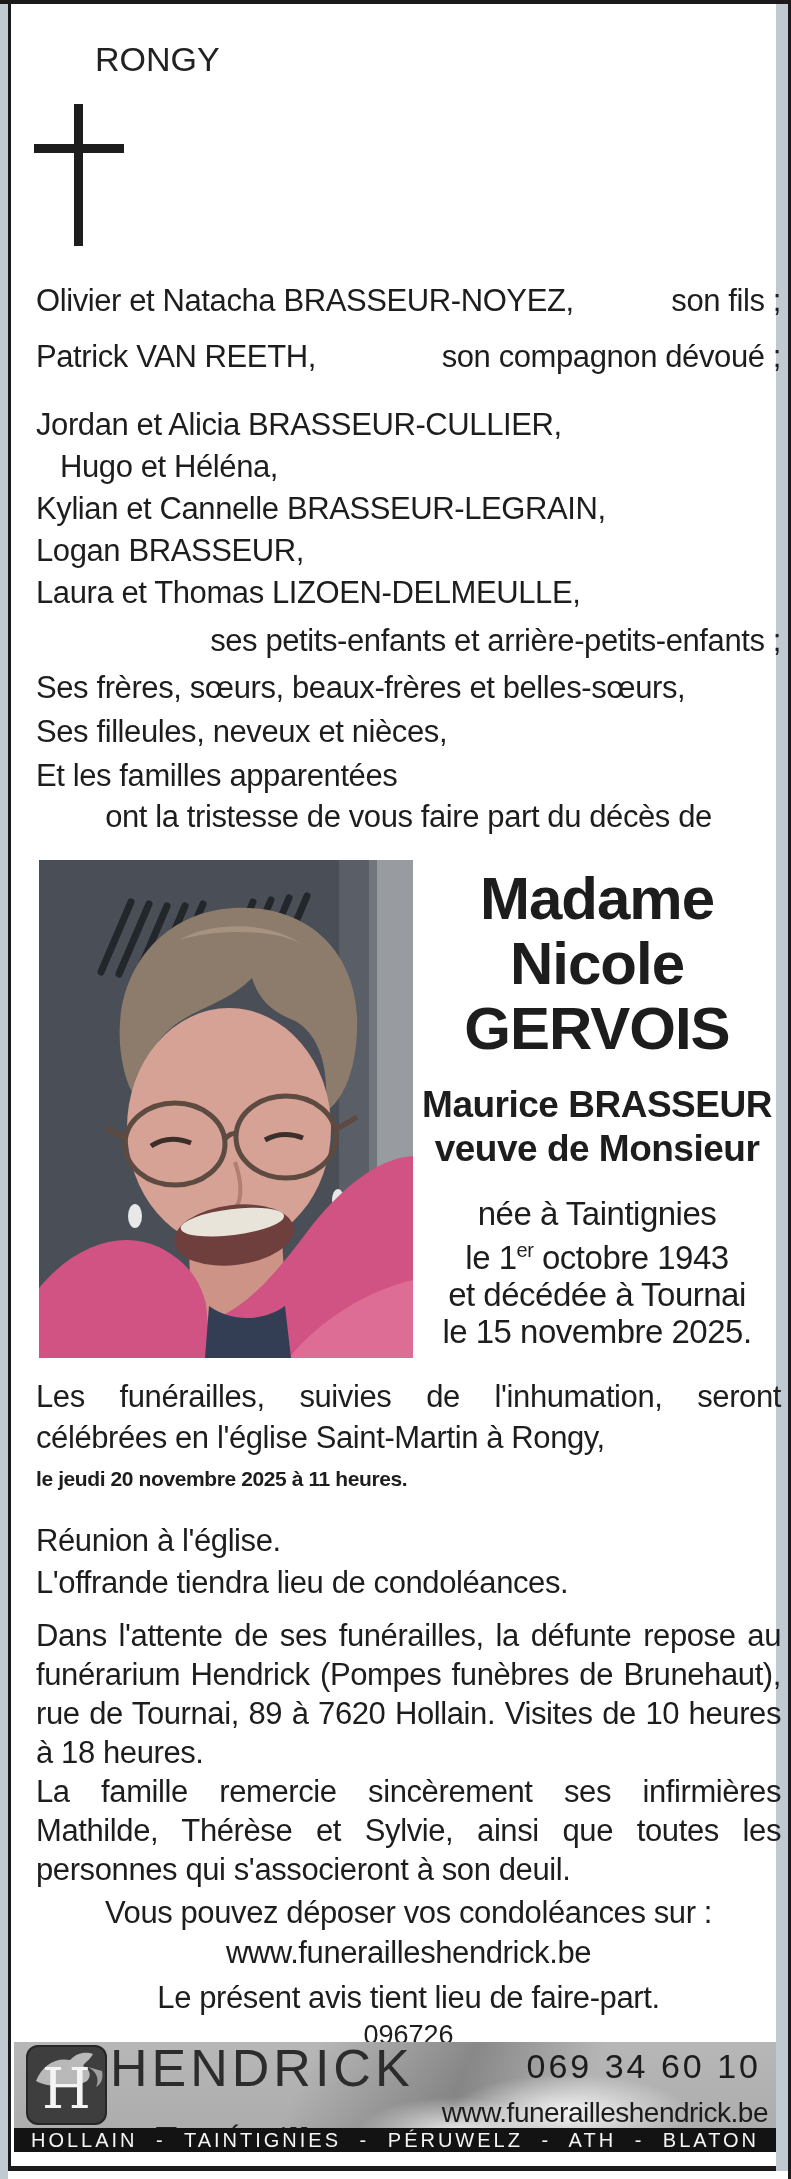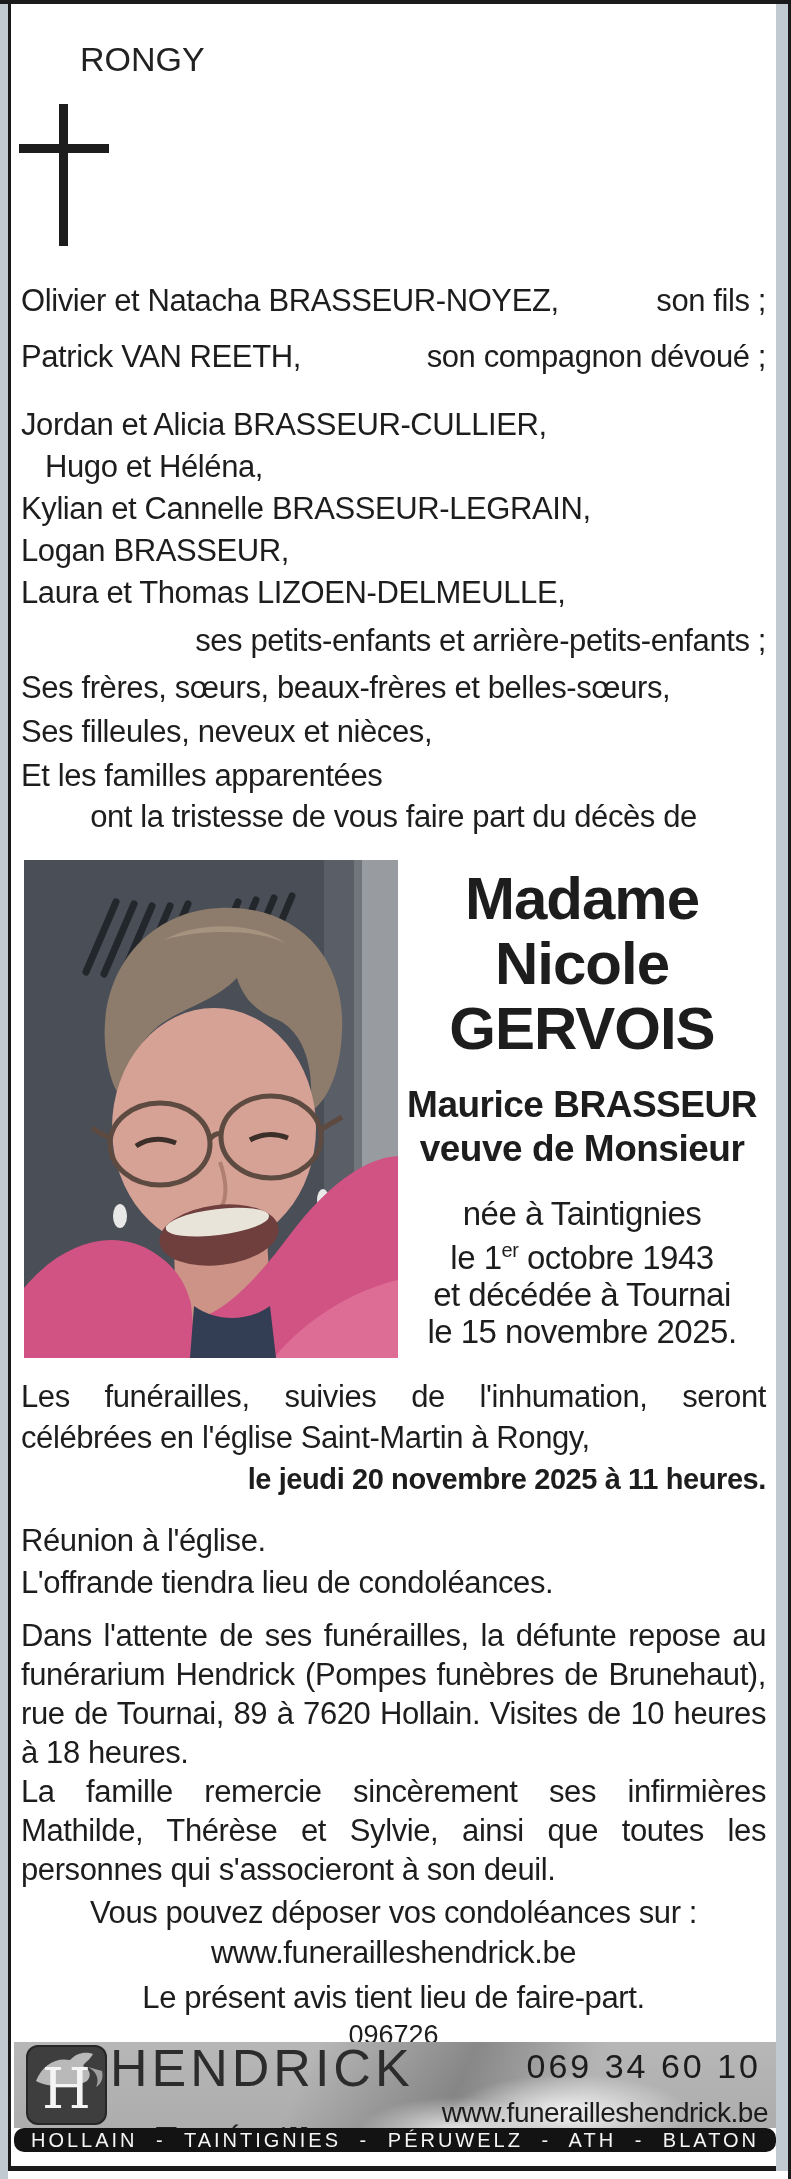--- a/index.html
+++ b/index.html
@@ -14,21 +14,21 @@
   
   .top-border    { position:absolute; left:0;   top:0;     width:791px; height:4px;    background:#1b1b1b; }
   .bottom-border { position:absolute; left:8px; top:2166px; width:768px; height:5px;   background:#1b1b1b; }
   .left-gray     { position:absolute; left:0;   top:4px;   width:8px;   height:2175px; background:#c0cad0; }
   .left-border   { position:absolute; left:8px; top:4px;   width:3px;   height:2162px; background:#1b1b1b; }
   .right-gray    { position:absolute; left:776px; top:4px; width:12px;  height:2167px; background:#c0cad0; }
   .right-border  { position:absolute; left:788px; top:0;   width:3px;   height:2179px; background:#1b1b1b; }
 
   
   .content {
-    position:absolute; left:11px; top:4px; width:765px; height:2162px;
+    position:absolute; left:26px; top:4px; width:765px; height:2162px;
     padding:0 10px; overflow:hidden;
     font-size:31px; letter-spacing:-0.4px; line-height:34px;border-radius:32px;
   }
   .locality { margin:38px 0 0 59px; font-size:34px; letter-spacing:0; color:#222; }
 
   .cross { position:relative; width:90px; height:142px; margin:28px 0 0 -2px; }
   .cross .v { position:absolute; left:40px; top:0;    width:9px;  height:142px; background:#1d1d1d; }
   .cross .h { position:absolute; left:0;    top:40px; width:90px; height:9px;   background:#1d1d1d; }
 
   .rel { display:flex; justify-content:space-between; }
@@ -46,21 +46,21 @@
   .photo { width:374px; height:498px; flex:none; margin-left:3px; background:#4a4e57; }
   .name-col { flex:1; text-align:center; padding-top:6px; letter-spacing:0; }
   .big-name { font-size:60px; font-weight:700; line-height:65px; letter-spacing:-1px; }
   .widow { margin-top:22px; font-size:37px; font-weight:700; line-height:44px; letter-spacing:-0.5px; }
   .birth { margin-top:24px; font-size:33px; line-height:37px; letter-spacing:-0.5px; }
   .birth sup { font-size:20px; }
 
   
   .para { text-align:justify; line-height:41px; }
   .p1 { margin-top:18px; }
-  .date-line { margin-top:4px; text-align:right; font-weight:700; font-size:29px; }
+  .date-line { margin-top:4px; text-align:left; font-weight:700; font-size:21px; }
   .single { margin-top:28px; }
   .single2 { margin-top:8px; }
   .p2 { margin-top:16px; line-height:39px; }
   .p3 { margin-top:0; line-height:39px; }
   .condol { margin-top:4px; text-align:center; line-height:40px; }
   .condol a { color:#1d1d1d; text-decoration:none; }
   .notice { margin-top:8px; text-align:center; }
   .refnum { margin-top:6px; text-align:center; font-size:27px; line-height:28px; letter-spacing:0; }
 
   
@@ -91,21 +91,21 @@
     font-style:italic; font-size:34px; color:#1f1f1f;margin-top:32px;
   }
   .fh-phone {
     position:absolute; right:15px; top:5px; font-size:34px; font-weight:400;
     letter-spacing:3px; color:#1c1c1c;
   }
   .fh-url { position:absolute; right:8px; top:55px; font-size:28px; color:#1c1c1c; letter-spacing:-0.5px; }
   .banner-strip {
     width:762px; height:24px; background:#131313; color:#f5f5f5;
     display:flex; align-items:center; justify-content:center;
-    font-size:20px; letter-spacing:3px; word-spacing:10px; line-height:24px;border-radius:10px;
+    font-size:20px; letter-spacing:3px; word-spacing:10px; line-height:24px;
   }
 </style>
 </head>
 <body>
 
 <div class="top-border"></div>
 <div class="left-gray"></div>
 <div class="left-border"></div>
 <div class="right-gray"></div>
 <div class="right-border"></div>

